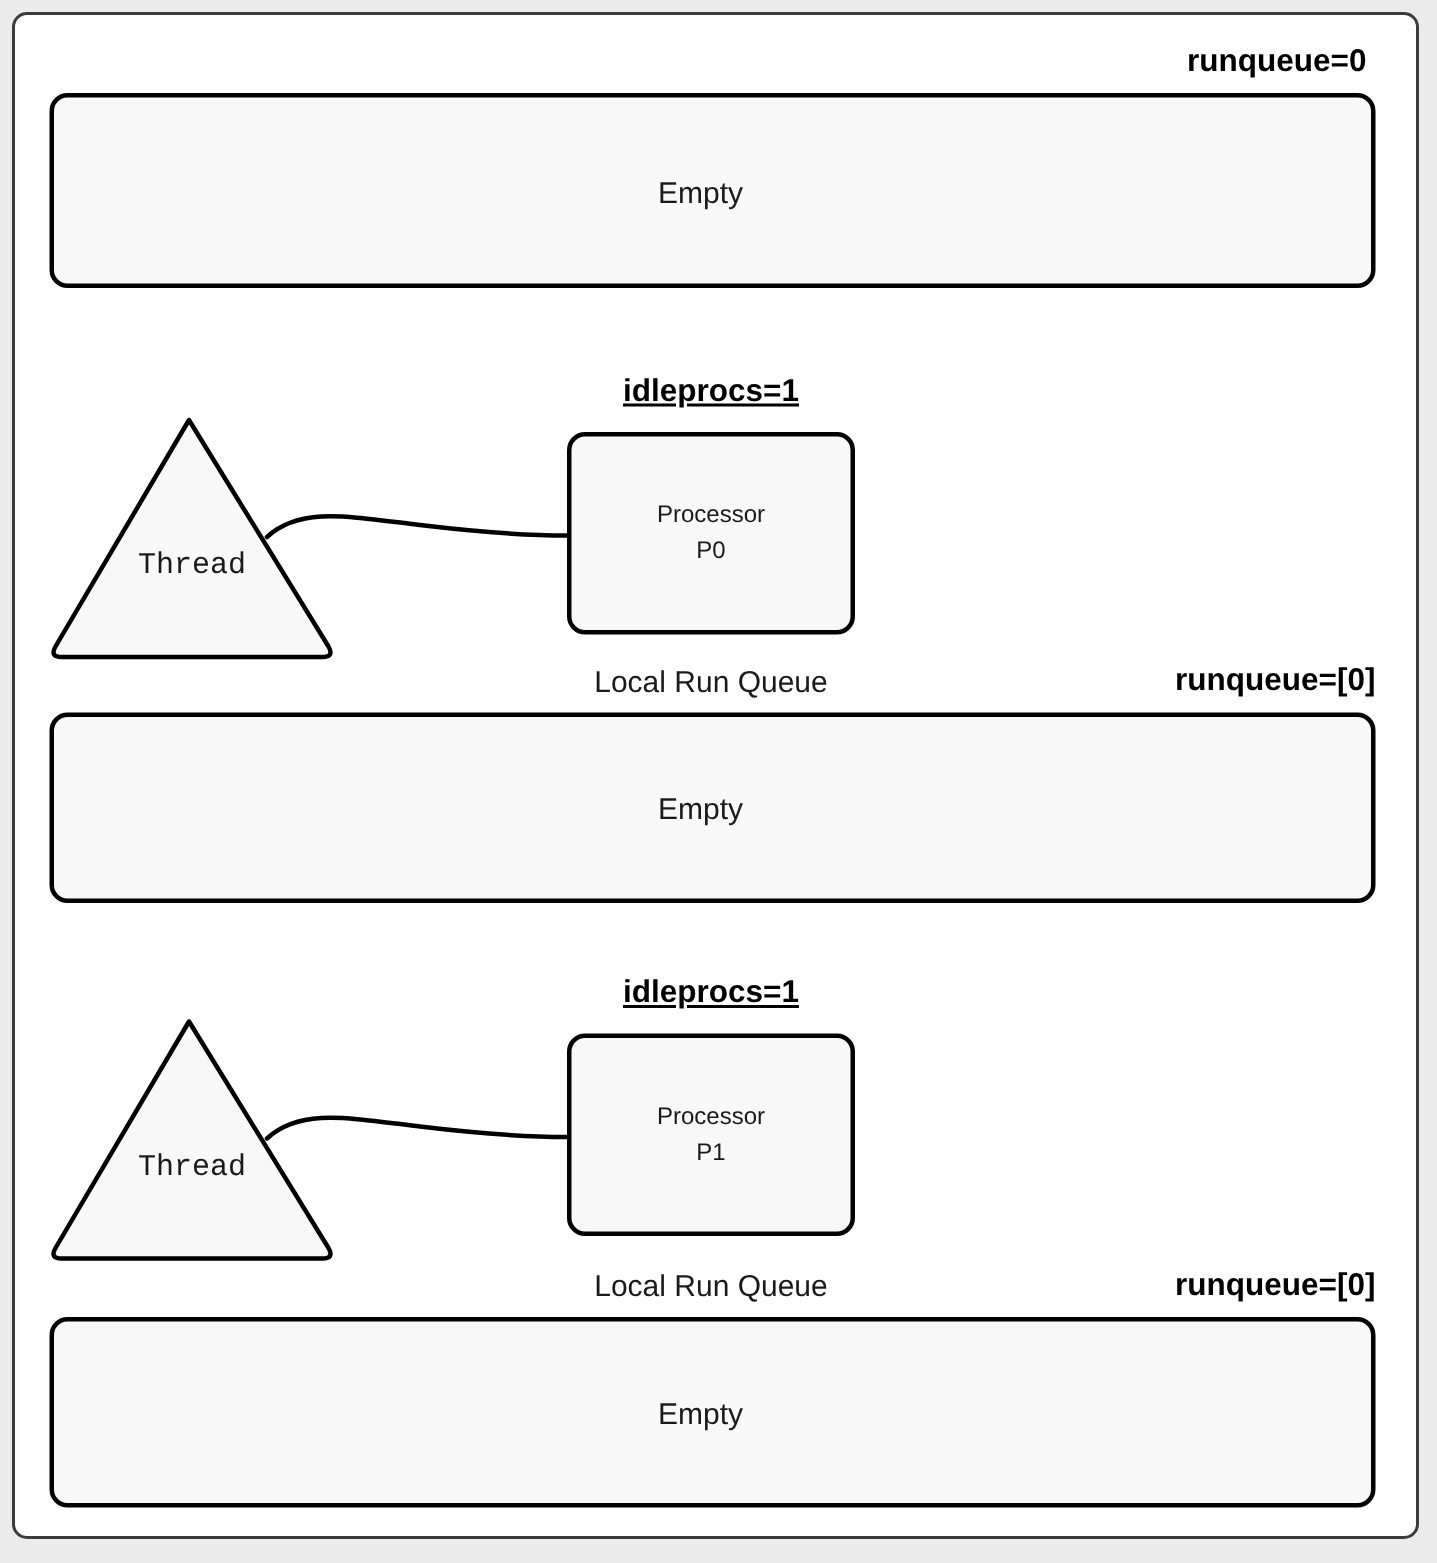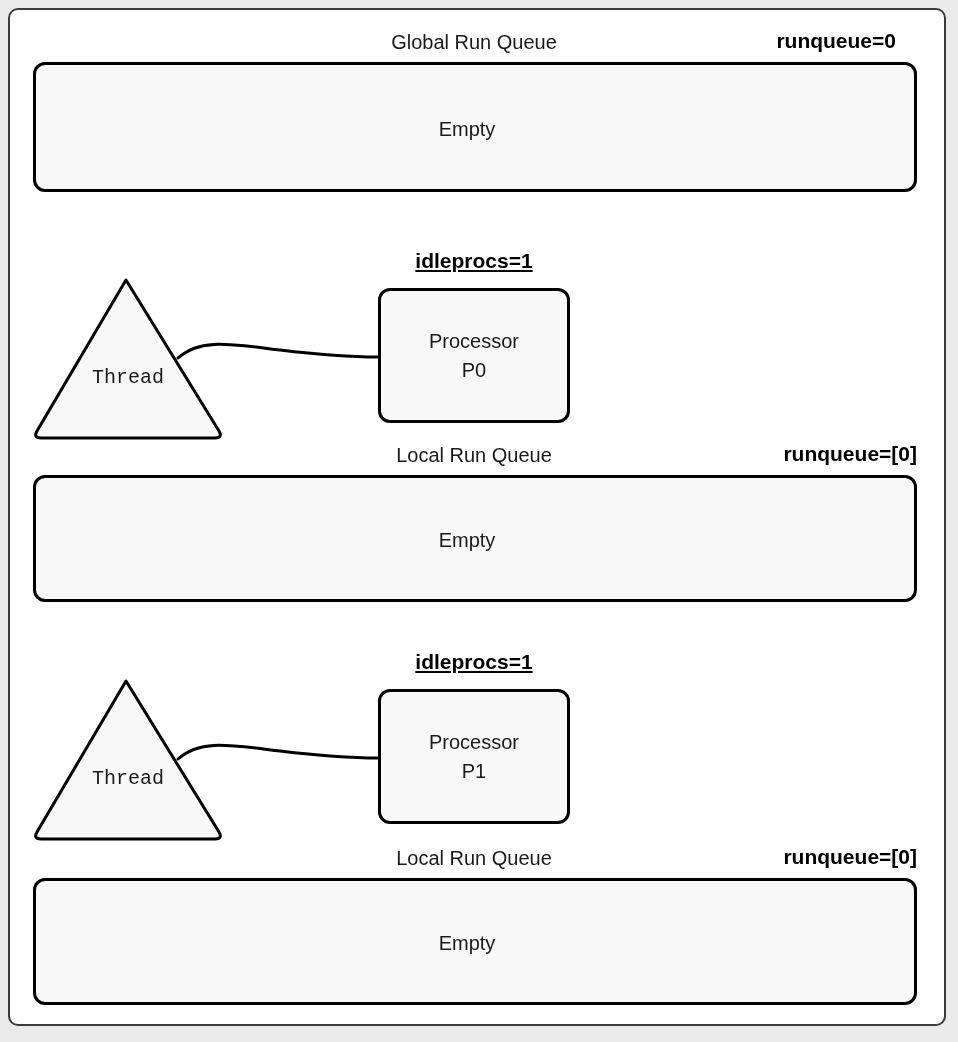--- a/index.html
+++ b/index.html
@@ -59,21 +59,21 @@
   .proc-box {
     position: absolute;
     background: #f8f8f8;
     border: 3px solid #000000;
     border-radius: 12px;
     box-sizing: border-box;
     display: flex;
     flex-direction: column;
     align-items: center;
     justify-content: center;
-    font-size: 20px;
+    font-size: 16px;
     color: #1a1a1a;
     line-height: 1.45;
   }
   .proc-badge {
     position: absolute;
     font-size: 21px;
     font-weight: bold;
     color: #000000;
     text-align: center;
     white-space: nowrap;
@@ -101,23 +101,22 @@
     pointer-events: none;
   }
 </style>
 </head>
 <body>
 
 <div id="stage">
 
   <div class="outer-frame"></div>
 
-  <div class="section-title" style="left:274px; top:31px; width:400px;">Global Run Queue</div>
 
-  <div class="section-badge" style="left:596px; top:29px; width:300px;">runqueue=0</div>
+  <div class="section-badge" style="left:611px; top:29px; width:300px;">runqueue=0</div>
 
   <div class="queue-box" style="left:33px; top:62px; width:884px; height:130px;">
     <div class="queue-box-label" style="top:53px;">Empty</div>
   </div>
 
   <div class="proc-badge" style="left:378px; top:249px; width:192px;">idleprocs=1</div>
 
   <div class="thread-wrap" style="left:30px; top:274px; width:196px; height:168px;">
     <svg width="196" height="168" viewBox="0 0 196 168">
       <path d="M 96 6 L 189 157 Q 193 164 185 164 L 11 164 Q 3 164 7 157 Z" fill="#f8f8f8" stroke="#000000" stroke-width="3" stroke-linejoin="round"></path>

